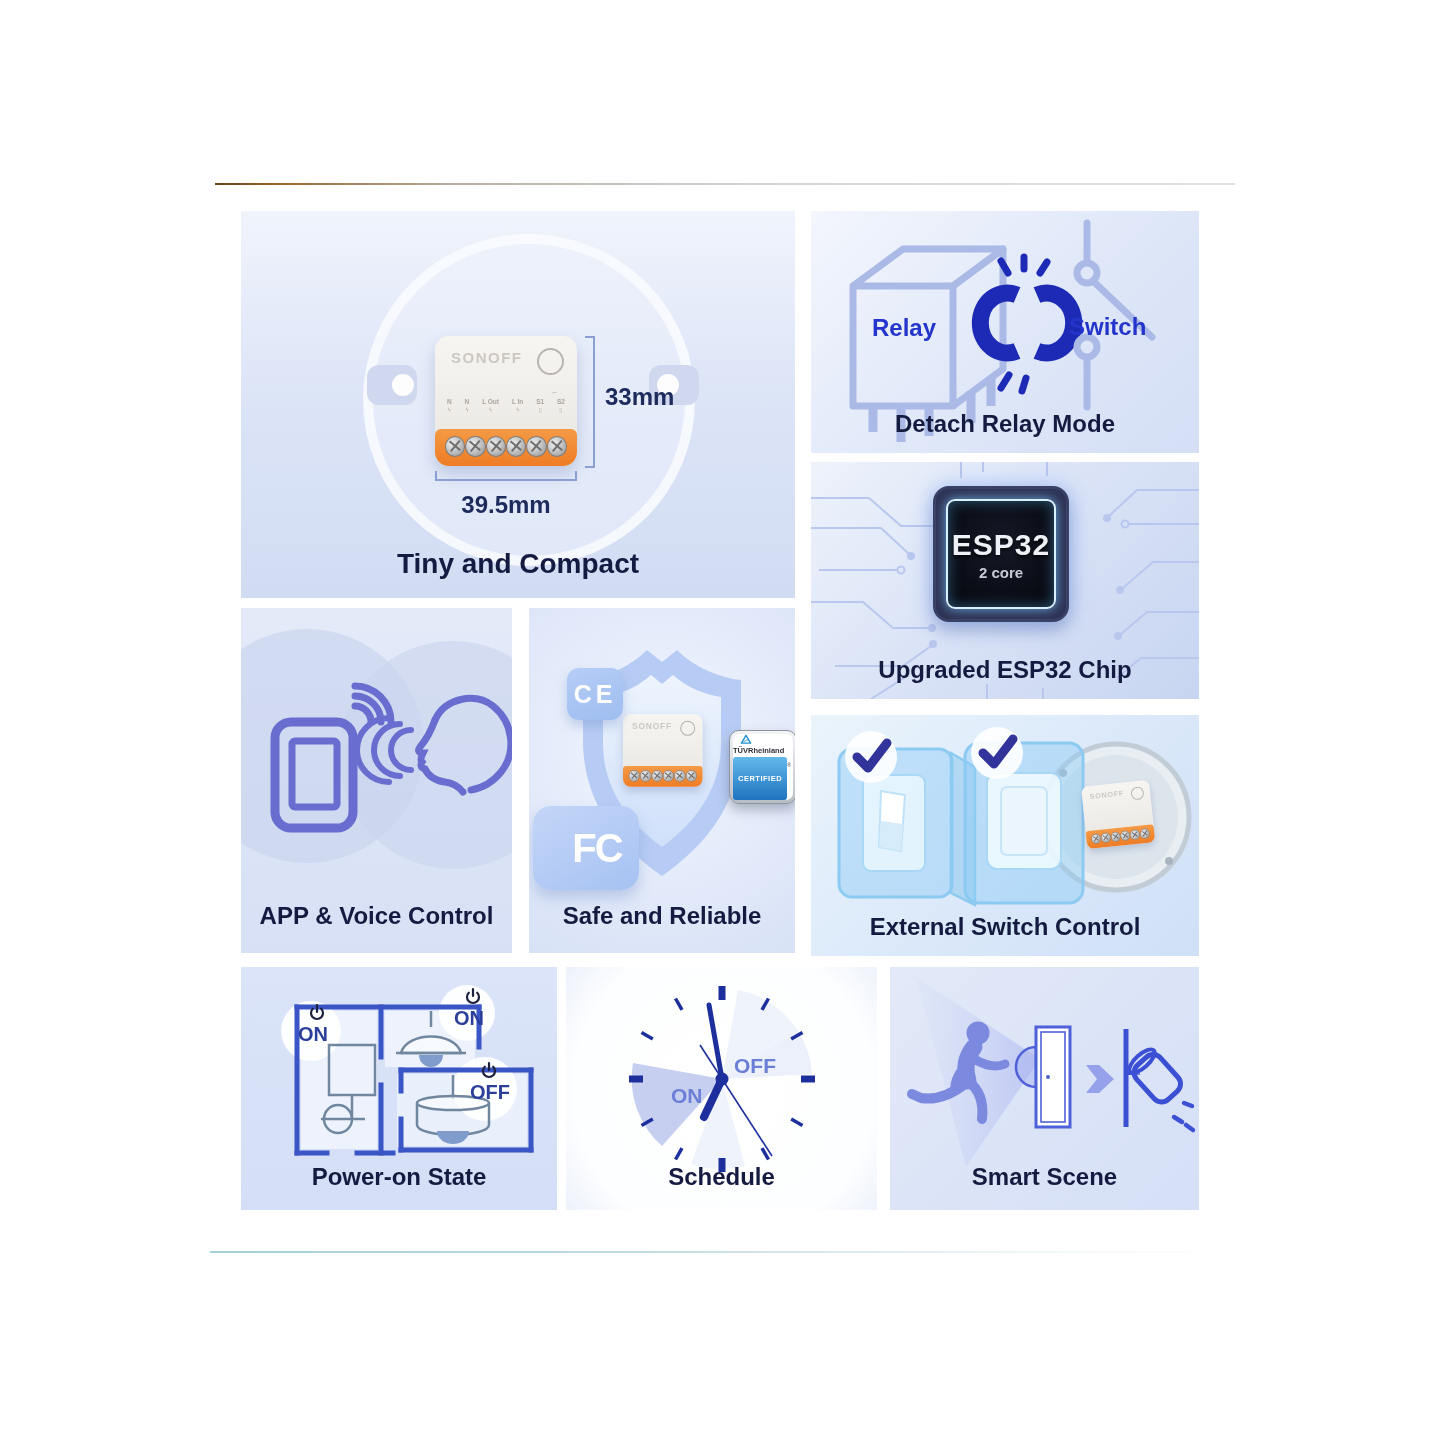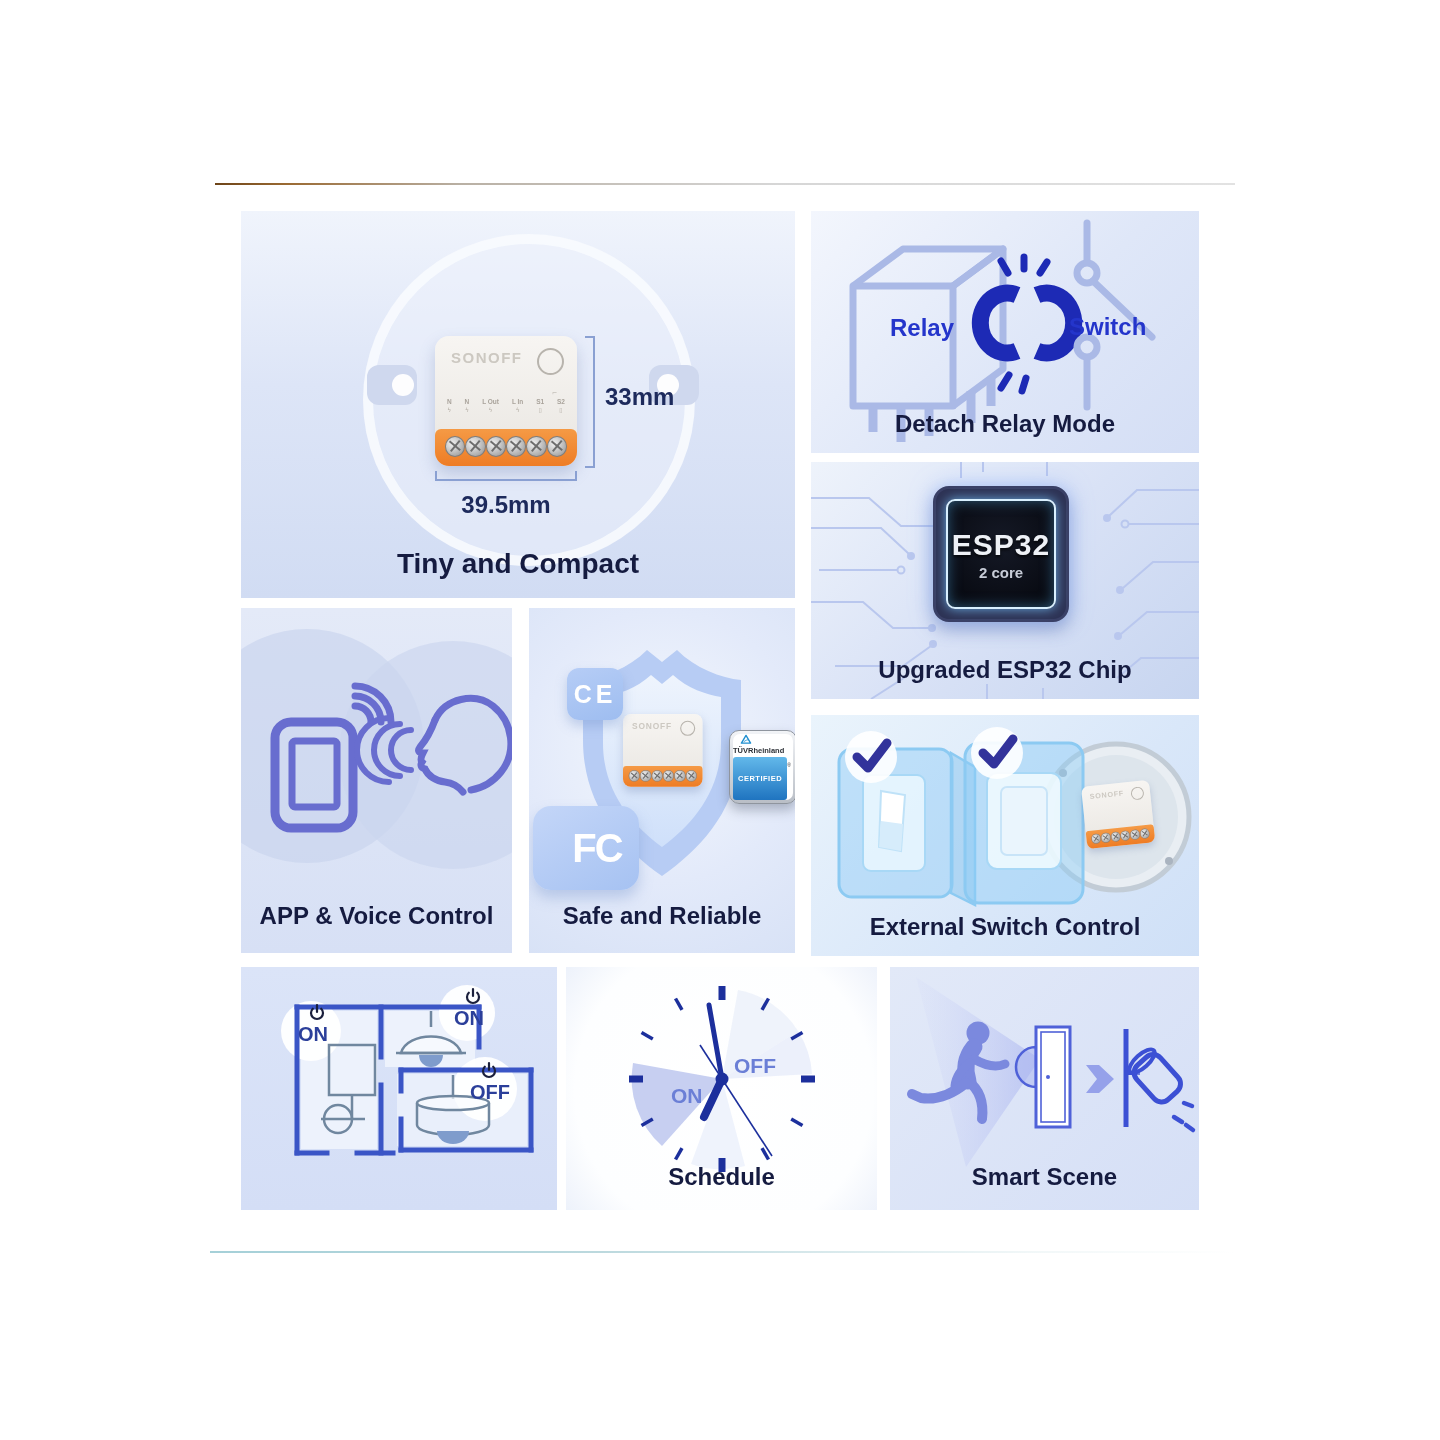--- a/index.html
+++ b/index.html
@@ -142,21 +142,21 @@
       </g>
     </g>
     <g stroke="#aab9e6" stroke-width="7" fill="none" stroke-linecap="round">
       <path d="M276,12 V50"></path>
       <circle cx="276" cy="62" r="10"></circle>
       <path d="M282,70 L341,126"></path>
       <circle cx="276" cy="136" r="10"></circle>
       <path d="M276,148 V196"></path>
     </g>
   </svg>
-  <div class="lbl relay-lbl" style="left:38px;top:103px;width:110px;text-align:center;padding-left:18px;">Relay</div>
+  <div class="lbl relay-lbl" style="left:38px;top:103px;width:110px;text-align:center;">Relay</div>
   <div class="lbl relay-lbl" style="left:258px;top:102px;width:130px;text-align:left;">Switch</div>
   <div class="tile-title">Detach Relay Mode</div>
 </div>
 
 <div class="tile" id="tile-esp">
   <svg class="art" width="388" height="237" viewBox="0 0 388 237">
     <g stroke="#b9c7ee" stroke-width="2" fill="none">
       <path d="M0,36 H58 L90,64 H128"></path>
         <circle cx="128" cy="64" r="3" fill="#b9c7ee"></circle>
       <path d="M0,66 H70 L98,92"></path>
@@ -364,20 +364,21 @@
         </g>
       <g transform="translate(248,104)">
           <path d="M-4.2,-4.3 A6,6 0 1 0 4.2,-4.3"></path>
           <path d="M0,-8 V-1"></path>
         </g>
     </g>
   </svg>
   <div class="lbl pw-lbl" style="left:48px;top:56px;width:48px;">ON</div>
   <div class="lbl pw-lbl" style="left:204px;top:40px;width:48px;">ON</div>
   <div class="lbl pw-lbl" style="left:218px;top:114px;width:62px;">OFF</div>
+  <div class="tile-title">Power-on State</div>
 </div>
 
 <div class="tile" id="tile-schedule">
   <div class="glow-big"></div>
   <svg class="art" width="311" height="243" viewBox="0 0 311 243">
     <path d="M156,112 L96,179 A90,90 0 0 1 67,96 Z" fill="rgba(153,168,230,.55)"></path>
     <path d="M156,112 L172,23 A90,90 0 0 1 232,64 Z" fill="rgba(238,242,251,.95)"></path>
     <path d="M156,112 L232,64 A90,90 0 0 1 246,107 Z" fill="rgba(228,234,249,.7)"></path>
     <path d="M156,112 L179,199 A90,90 0 0 1 125,197 Z" fill="rgba(231,237,250,.65)"></path>
     <g stroke="#1c2f9c">

